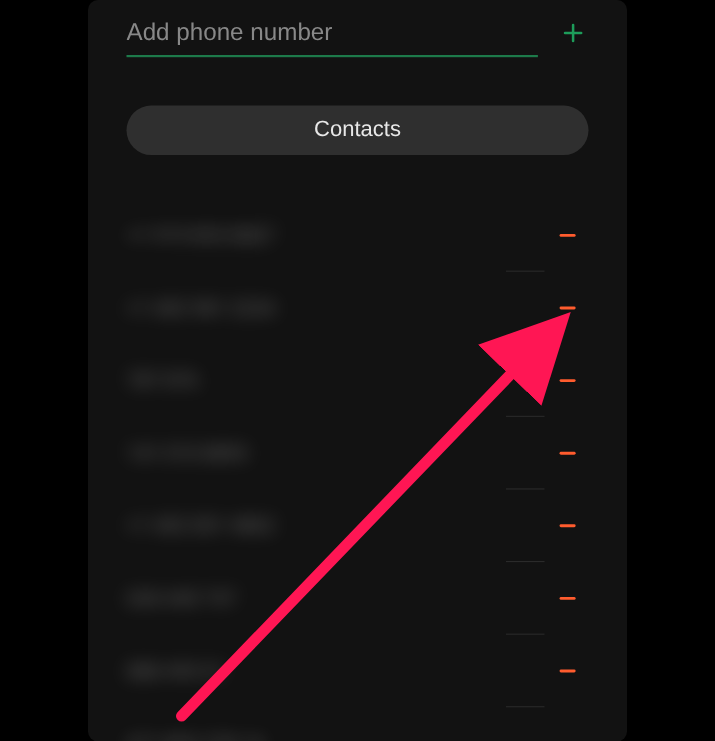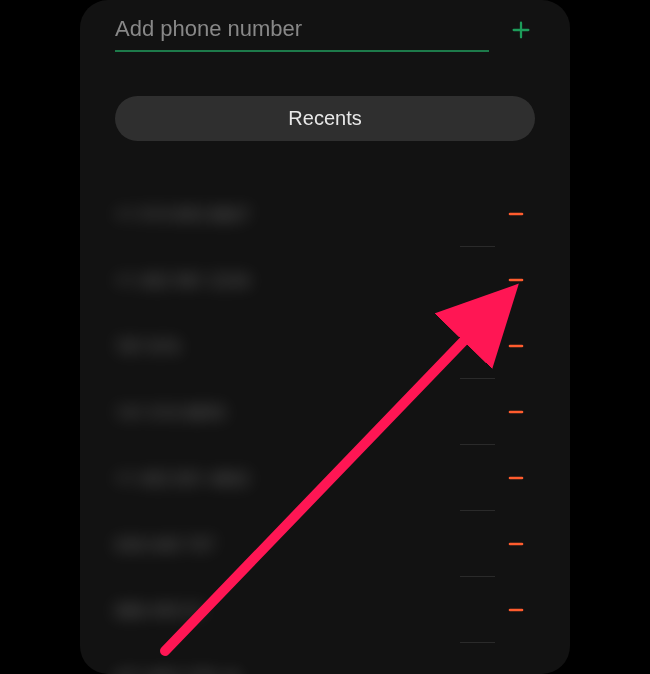--- a/index.html
+++ b/index.html
@@ -12,21 +12,21 @@
       background: #000;
       font-family: -apple-system, BlinkMacSystemFont, 'Segoe UI', Roboto, sans-serif;
       width: 650px;
       height: 674px;
       overflow: hidden;
       position: relative;
     }
     
     .container {
       background: #121212;
-      border-radius: 28px;
+      border-radius: 9px;
       margin: 0 80px;
       padding: 0;
       height: 100%;
       overflow: hidden;
     }
     
     .input-row {
       display: flex;
       align-items: center;
       padding: 8px 35px 0 35px;
@@ -146,21 +146,21 @@
     <input type="text" class="phone-input" placeholder="Add phone number" style="">
     <div class="add-btn">
       <svg viewBox="0 0 24 24" fill="none" stroke="#1d9c5a" stroke-width="2.5" stroke-linecap="round">
         <line x1="12" y1="4" x2="12" y2="20"></line>
         <line x1="4" y1="12" x2="20" y2="12"></line>
       </svg>
     </div>
   </div>
 
   <div class="tabs-row">
-    <button class="tab-btn">Recents</button>
+    <button class="tab-btn">Contacts</button>
   </div>
 
   <div class="list">
 
     <div class="list-item">
       <span class="list-item-number">+1 919 893 8867</span>
       <div class="delete-btn">
         <svg viewBox="0 0 24 24" fill="none" stroke="#ff5c2e" stroke-width="3.5" stroke-linecap="round">
           <line x1="4" y1="12" x2="20" y2="12"></line>
         </svg>

